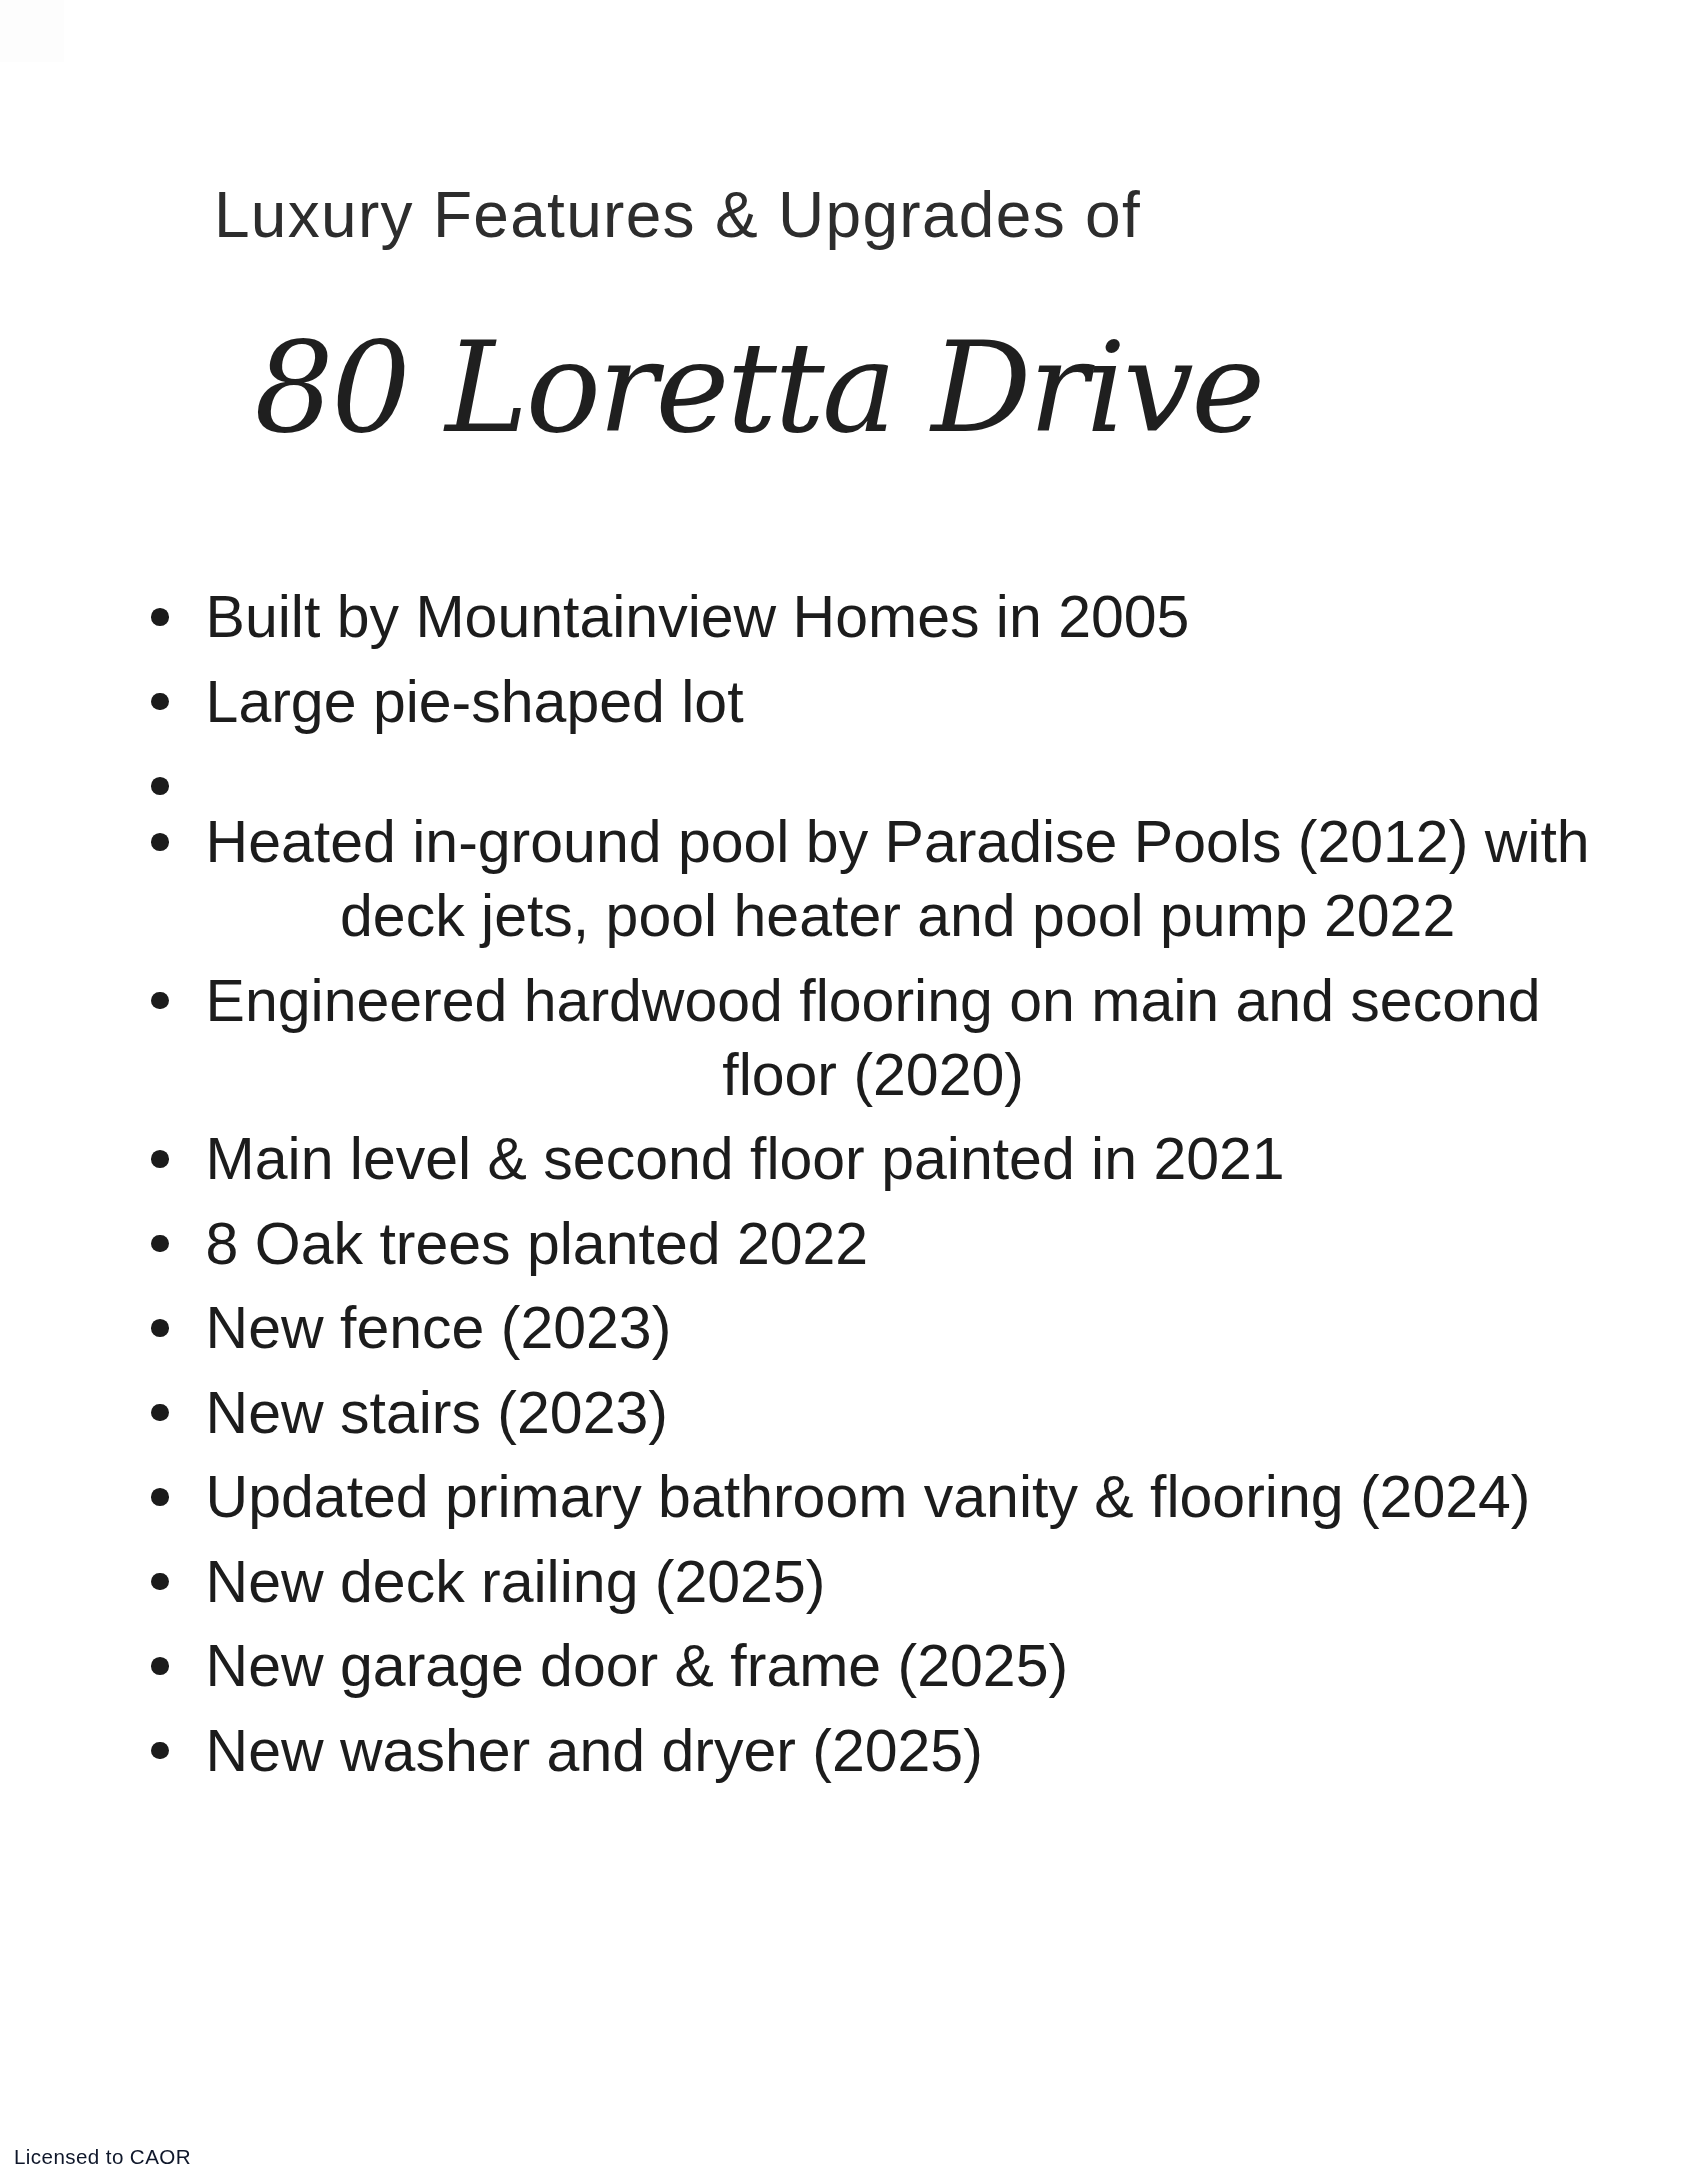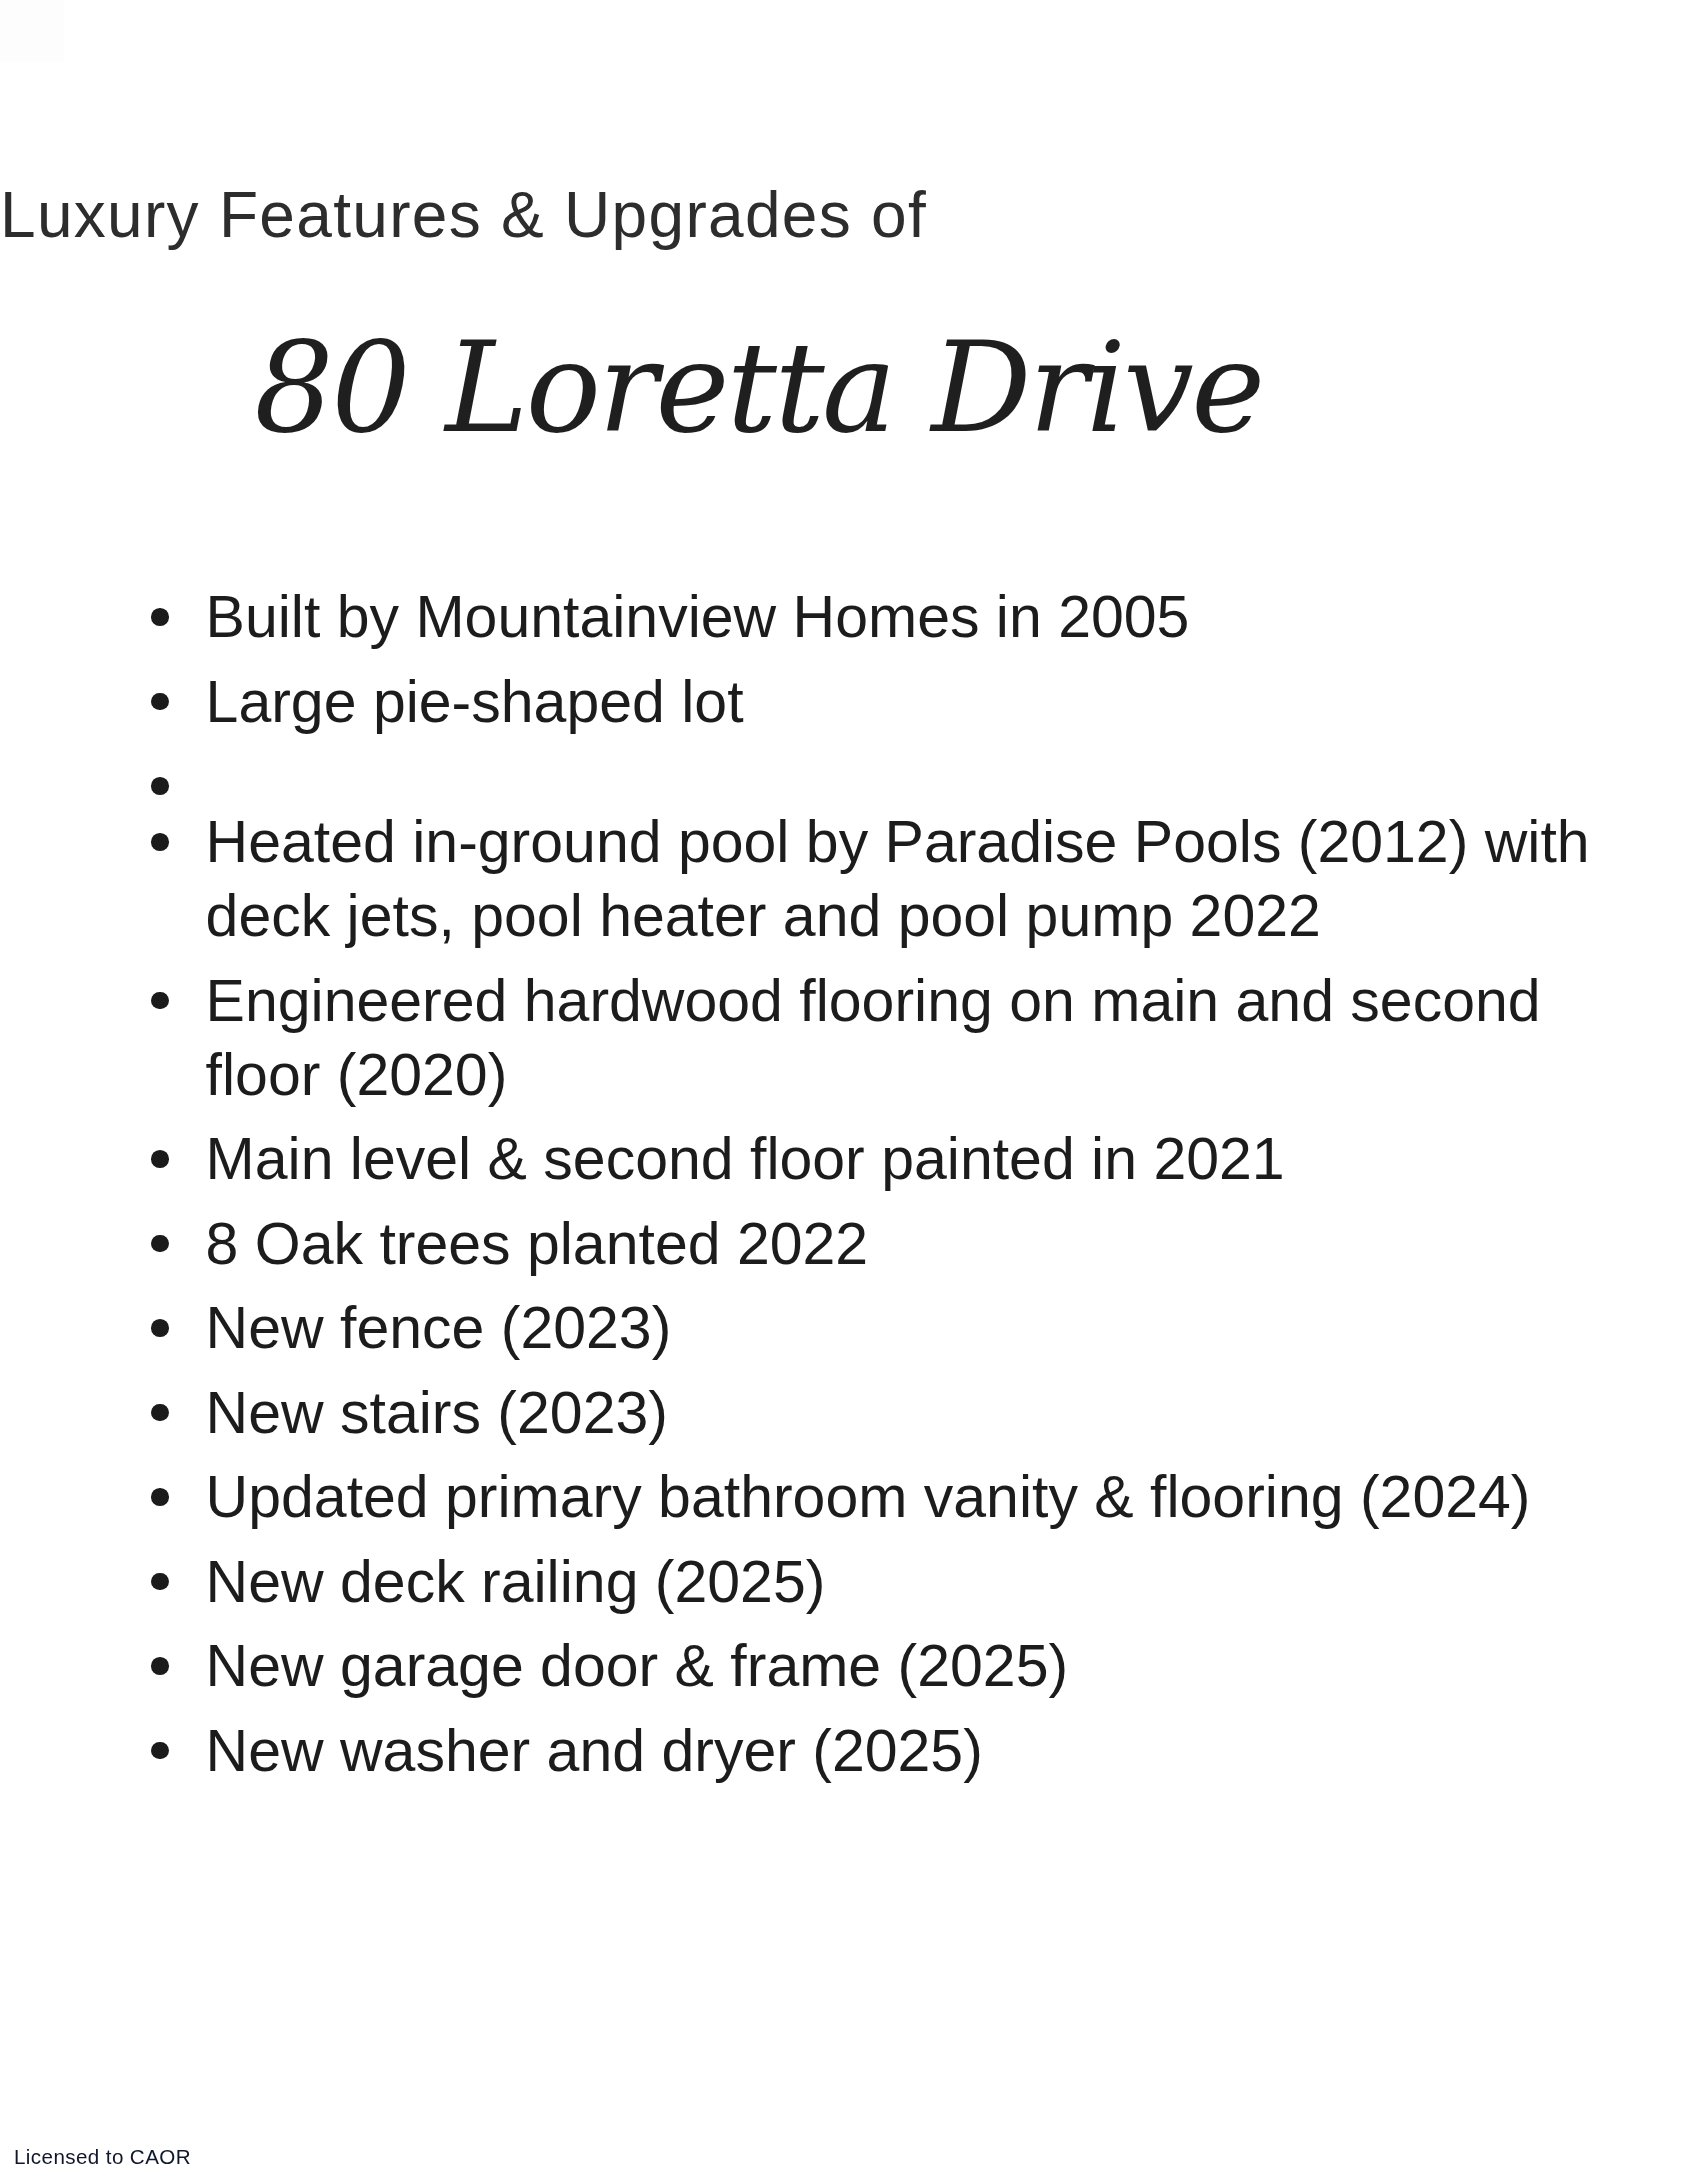--- a/index.html
+++ b/index.html
@@ -27,20 +27,21 @@
     width: 64px;
     height: 62px;
     background: #fdfdfd;
   }
   .heading {
     position: absolute;
     top: 175px;
     left: 0;
     width: 1355px;
     margin: 0;
+    text-align: center;
     font-family: "Liberation Sans", sans-serif;
     font-size: 64px;
     font-weight: 300;
     letter-spacing: 1.3px;
     line-height: 1.25;
     color: #2d2d2d;
   }
   .address {
     position: absolute;
     top: 307px;
@@ -76,20 +77,21 @@
     border-radius: 50%;
     background: #1b1b1b;
     margin-top: 28px;
   }
   .btext {
     margin-left: 37px;
     font-size: 59px;
     line-height: 74px;
     color: #1c1c1c;
     white-space: pre-line;
+    text-align: center;
   }
   .footer {
     position: absolute;
     left: 14px;
     top: 2145px;
     font-size: 20.6px;
     letter-spacing: 0.4px;
     color: #0f172a;
   }
 </style>

